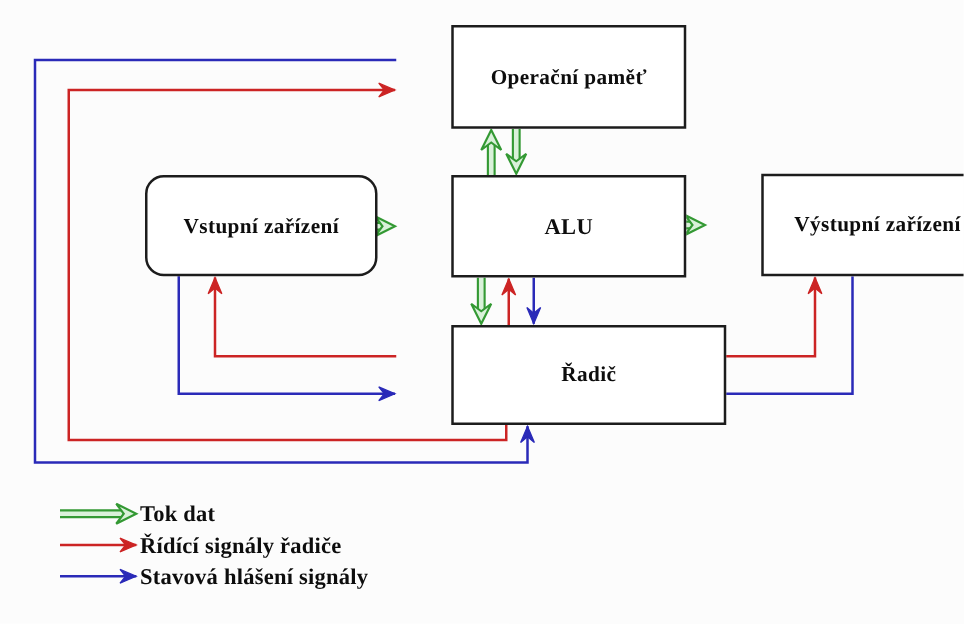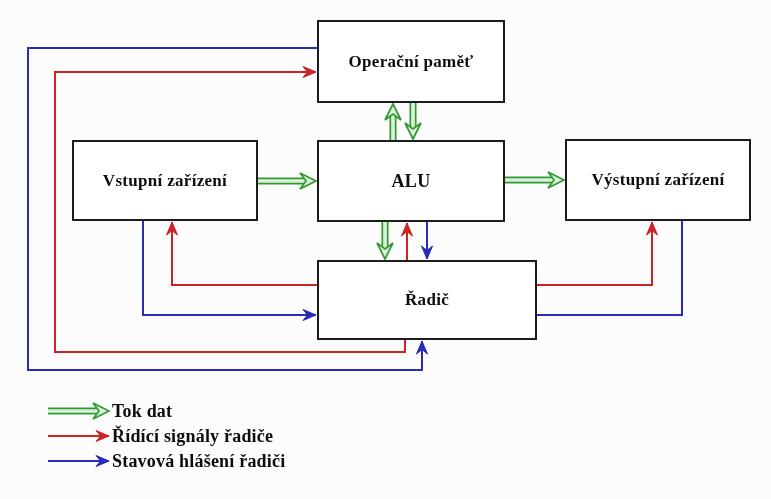--- a/index.html
+++ b/index.html
@@ -9,21 +9,21 @@
     background:#fcfcfc;
     overflow:hidden;
     font-family:"Liberation Serif","DejaVu Serif",serif;
   }
   #edge-layer{position:absolute;left:0;top:0;}
   .node{
     position:absolute;
     background:#ffffff;
     border:2px solid #1c1c1c;
     box-sizing:border-box;
-    display:flex;align-items:center;justify-content:center;
+    display:flex;align-items:center;justify-content:center;margin-left:44px;
   }
   .node-label{
     font-weight:bold;
     font-size:17px;
     color:#0d0d0d;
     letter-spacing:.3px;
     white-space:nowrap;
   }
   .node-label.big{font-size:18px;}
   .legend{
@@ -102,21 +102,21 @@
       </g>
       <g>
         <polyline points="317,48 28,48 28,370 422,370 422,341" fill="none" stroke="#2a2ab8" stroke-width="2" stroke-linejoin="miter" stroke-linecap="butt"></polyline>
         <polygon points="422,341 427.5,354 422,349.5 416.5,354" fill="#2a2ab8" stroke="#2a2ab8" stroke-width="1"></polygon>
       </g>
     </svg>
 
   <div class="node" style="left: 317px; top: 20px; width: 188px; height: 83px; border-color: rgb(28, 28, 28);">
     <span class="node-label">Operační paměť</span>
   </div>
-  <div class="node" style="left: 72px; top: 140px; width: 186px; height: 81px; border-color: rgb(28, 28, 28);">
+  <div class="node" style="left: 72px; top: 140px; width: 186px; height: 81px; border-color: rgb(28, 28, 28); border-radius: 15px;">
     <span class="node-label">Vstupní zařízení</span>
   </div>
   <div class="node" style="left: 317px; top: 140px; width: 188px; height: 82px; border-color: rgb(28, 28, 28);">
     <span class="node-label big">ALU</span>
   </div>
   <div class="node" style="left: 565px; top: 139px; width: 186px; height: 82px; border-color: rgb(28, 28, 28);">
     <span class="node-label">Výstupní zařízení</span>
   </div>
   <div class="node" style="left: 317px; top: 260px; width: 220px; height: 80px; border-color: rgb(28, 28, 28);">
     <span class="node-label">Řadič</span>
@@ -143,16 +143,16 @@
         </svg>
       <span class="legend-label">Řídící signály řadiče</span>
     </div>
     <div class="legend-row">
       <svg class="legend-arrow" viewBox="0 0 66 18">
           <g>
             <polyline points="2,9 63,9" fill="none" stroke="#2a2ab8" stroke-width="2" stroke-linejoin="miter" stroke-linecap="butt"></polyline>
             <polygon points="63,9 50,14.5 54.5,9 50,3.5" fill="#2a2ab8" stroke="#2a2ab8" stroke-width="1"></polygon>
           </g>
         </svg>
-      <span class="legend-label">Stavová hlášení řadiči</span>
+      <span class="legend-label">Stavová hlášení signály</span>
     </div>
   </div>
 </div>
 
 </body></html>

